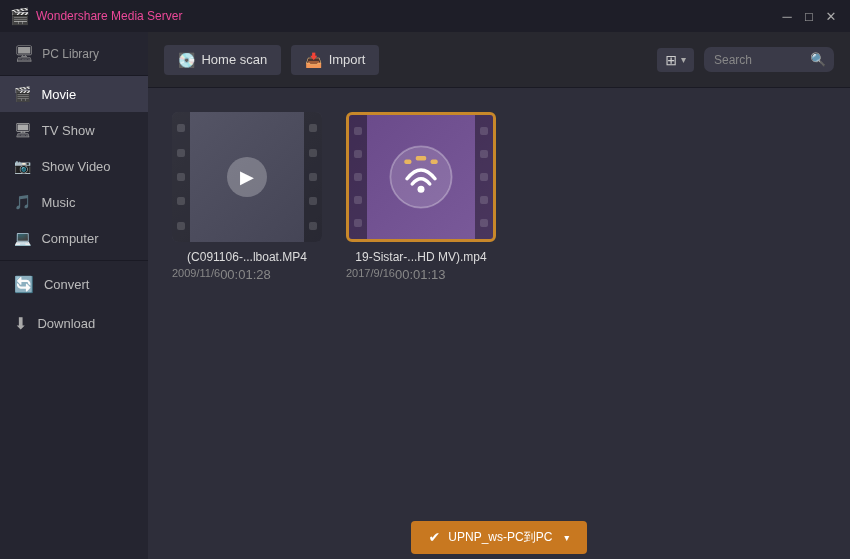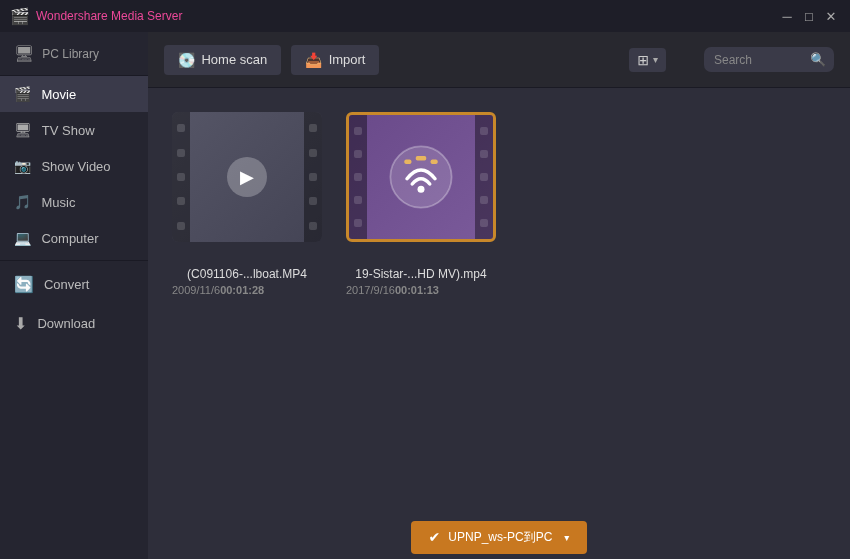--- a/index.html
+++ b/index.html
@@ -141,21 +141,20 @@
     .view-toggle .dots { font-size: 14px; color: #ccc; }
     .view-toggle .chevron { font-size: 10px; color: #aaa; }
     .search-box {
       display: flex;
       align-items: center;
       background: #3a3a48;
       border-radius: 7px;
       padding: 5px 10px;
       gap: 6px;
       width: 130px;
-      margin-left: 28px;
     }
     .search-box input {
       background: transparent;
       border: none;
       outline: none;
       color: #ddd;
       font-size: 12px;
       width: 90px;
     }
     .search-box input::placeholder { color: #888; }
@@ -226,39 +225,39 @@
       height: 8px;
       background: rgba(255,255,255,0.15);
       border-radius: 2px;
     }
     .wifi-svg {
       width: 70px;
       height: 70px;
     }
 
     .media-info {
-      margin-top: 25px;
+      margin-top: 8px;
       text-align: center;
     }
     .media-title {
       color: #ddd;
       font-size: 12px;
       white-space: nowrap;
       overflow: hidden;
       text-overflow: ellipsis;
       max-width: 150px;
     }
     .media-meta {
       display: flex;
       justify-content: flex-start;
       width: 150px;
       margin-top: 3px;
     }
     .media-date { color: #888; font-size: 11px; }
-    .media-duration { color: #888; font-size: 11px; font-weight: bold; }
+    .media-duration { color: #888; font-size: 13px; }
 
     
     #bottombar {
       height: 44px;
       background: #2e2e3a;
       display: flex;
       align-items: center;
       justify-content: center;
     }
     .device-btn {

